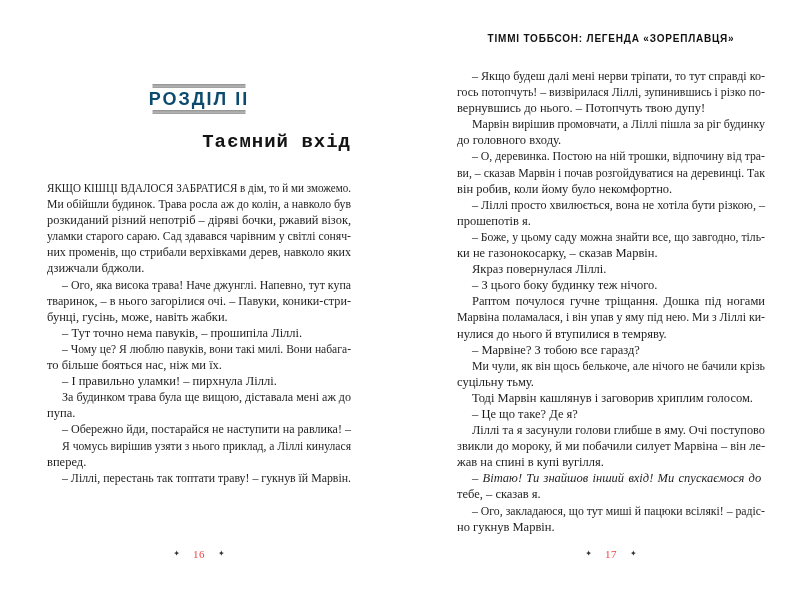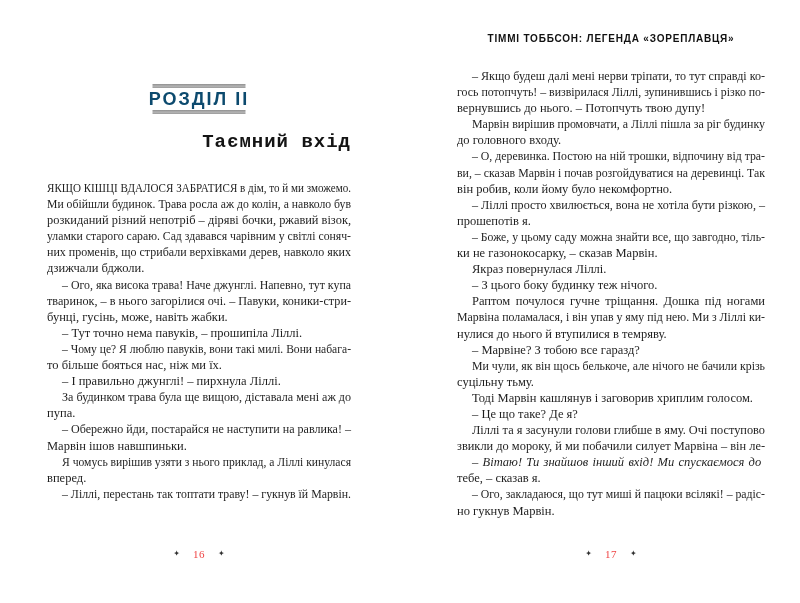--- a/index.html
+++ b/index.html
@@ -88,25 +88,24 @@
       <div class="line"><span class="txt" style="transform: scaleX(0.990833);">розкиданий різний непотріб – діряві бочки, ржавий візок,</span></div>
       <div class="line"><span class="txt" style="transform: scaleX(0.939132);">уламки старого сараю. Сад здавався чарівним у світлі соняч-</span></div>
       <div class="line"><span class="txt" style="transform: scaleX(0.959085);">них променів, що стрибали верхівками дерев, навколо яких</span></div>
       <div class="line last"><span class="txt">дзижчали бджоли.</span></div>
       <div class="line indent"><span class="txt" style="transform: scaleX(0.948659);">– Ого, яка висока трава! Наче джунглі. Напевно, тут купа</span></div>
       <div class="line"><span class="txt" style="transform: scaleX(0.975287);">тваринок, – в нього загорілися очі. – Павуки, коники-стри-</span></div>
       <div class="line last"><span class="txt">бунці, гусінь, може, навіть жабки.</span></div>
       <div class="line indent last"><span class="txt">– Тут точно нема павуків, – прошипіла Ліллі.</span></div>
       <div class="line indent"><span class="txt" style="transform: scaleX(0.925679);">– Чому це? Я люблю павуків, вони такі милі. Вони набага-</span></div>
       <div class="line last"><span class="txt">то більше бояться нас, ніж ми їх.</span></div>
-      <div class="line indent last"><span class="txt">– І правильно джунглі! – пирхнула Ліллі.</span></div>
+      <div class="line indent last"><span class="txt">– І правильно уламки! – пирхнула Ліллі.</span></div>
       <div class="line indent"><span class="txt" style="transform: scaleX(0.967516);">За будинком трава була ще вищою, діставала мені аж до</span></div>
       <div class="line last"><span class="txt">пупа.</span></div>
       <div class="line indent"><span class="txt" style="transform: scaleX(0.964438);">– Обережно йди, постарайся не наступити на равлика! –</span></div>
-      <div class="line last"><span class="txt">Марвін ішов навшпиньки.</span></div>
       <div class="line indent"><span class="txt" style="transform: scaleX(0.92898);">Я чомусь вирішив узяти з нього приклад, а Ліллі кинулася</span></div>
       <div class="line last"><span class="txt">вперед.</span></div>
       <div class="line indent last"><span class="txt" style="transform: scaleX(0.946232);">– Ліллі, перестань так топтати траву! – гукнув їй Марвін.</span></div>
     </div>
 
   <div class="footer">
     <span class="ornament">✦</span>
     <span class="page-number">16</span>
     <span class="ornament">✦</span>
   </div>
@@ -133,20 +132,21 @@
       <div class="line indent"><span class="txt" style="word-spacing: 2.34375px;">Раптом почулося гучне тріщання. Дошка під ногами</span></div>
       <div class="line"><span class="txt" style="transform: scaleX(0.947237);">Марвіна поламалася, і він упав у яму під нею. Ми з Ліллі ки-</span></div>
       <div class="line last"><span class="txt">нулися до нього й втупилися в темряву.</span></div>
       <div class="line indent last"><span class="txt">– Марвіне? З тобою все гаразд?</span></div>
       <div class="line indent"><span class="txt" style="transform: scaleX(0.946306);">Ми чули, як він щось белькоче, але нічого не бачили крізь</span></div>
       <div class="line last"><span class="txt">суцільну тьму.</span></div>
       <div class="line indent last"><span class="txt">Тоді Марвін кашлянув і заговорив хриплим голосом.</span></div>
       <div class="line indent last"><span class="txt">– Це що таке? Де я?</span></div>
       <div class="line indent"><span class="txt" style="transform: scaleX(0.986065);">Ліллі та я засунули голови глибше в яму. Очі поступово</span></div>
       <div class="line"><span class="txt" style="transform: scaleX(0.990453);">звикли до мороку, й ми побачили силует Марвіна – він ле-</span></div>
+      <div class="line last"><span class="txt">жав на спині в купі вугілля.</span></div>
       <div class="line indent"><span class="txt" style="word-spacing: 1.16016px; font-style: italic;">– Вітаю! Ти знайшов інший вхід! Ми спускаємося до</span></div>
       <div class="line last"><span class="txt">тебе, – сказав я.</span></div>
       <div class="line indent"><span class="txt" style="transform: scaleX(0.941602);">– Ого, закладаюся, що тут миші й пацюки всілякі! – радіс-</span></div>
       <div class="line last"><span class="txt">но гукнув Марвін.</span></div>
     </div>
 
   <div class="footer">
     <span class="ornament">✦</span>
     <span class="page-number">17</span>
     <span class="ornament">✦</span>

